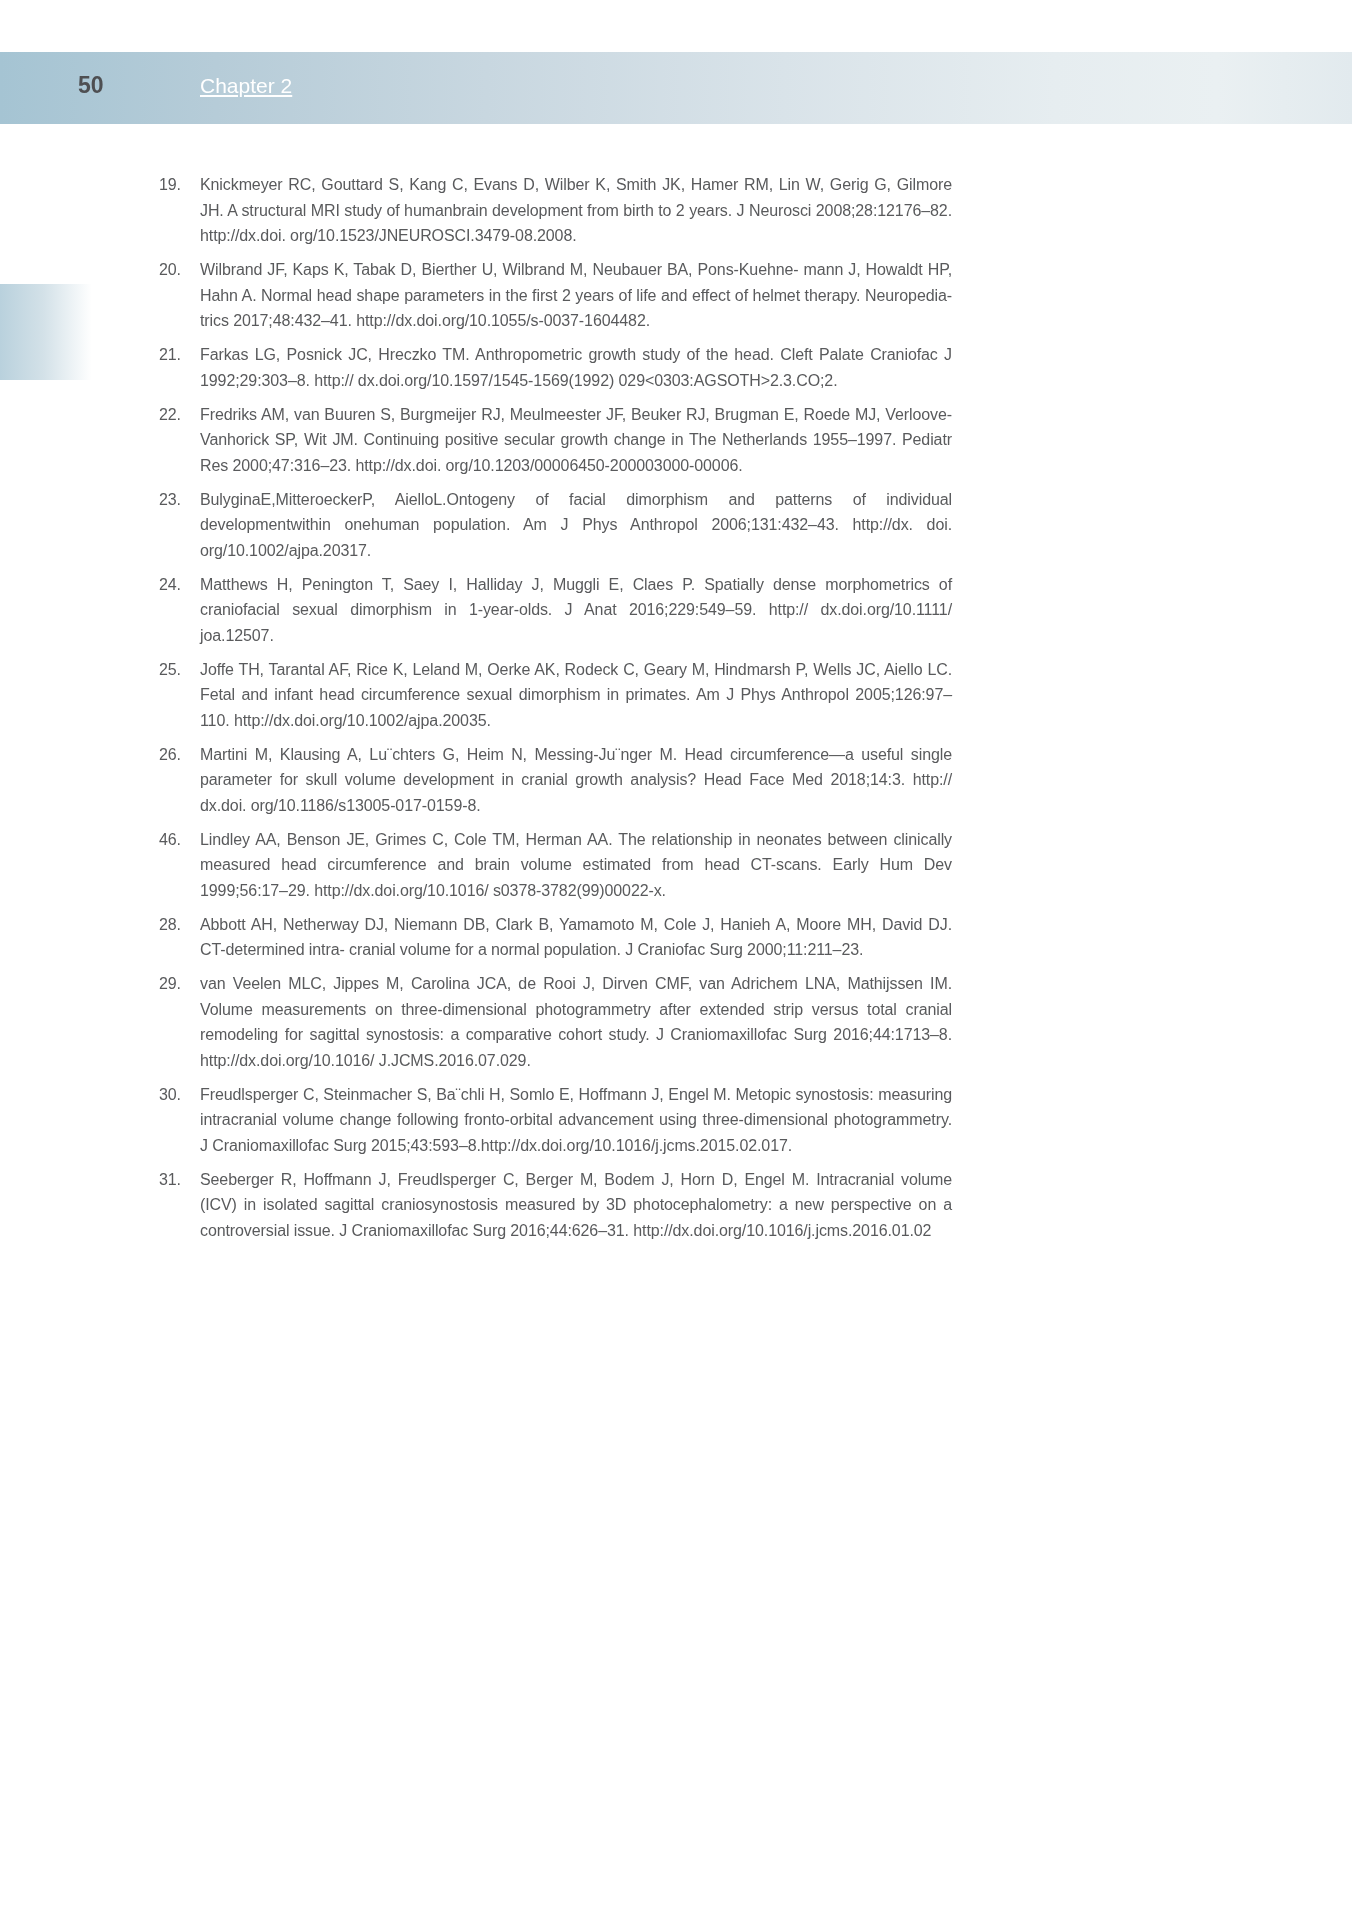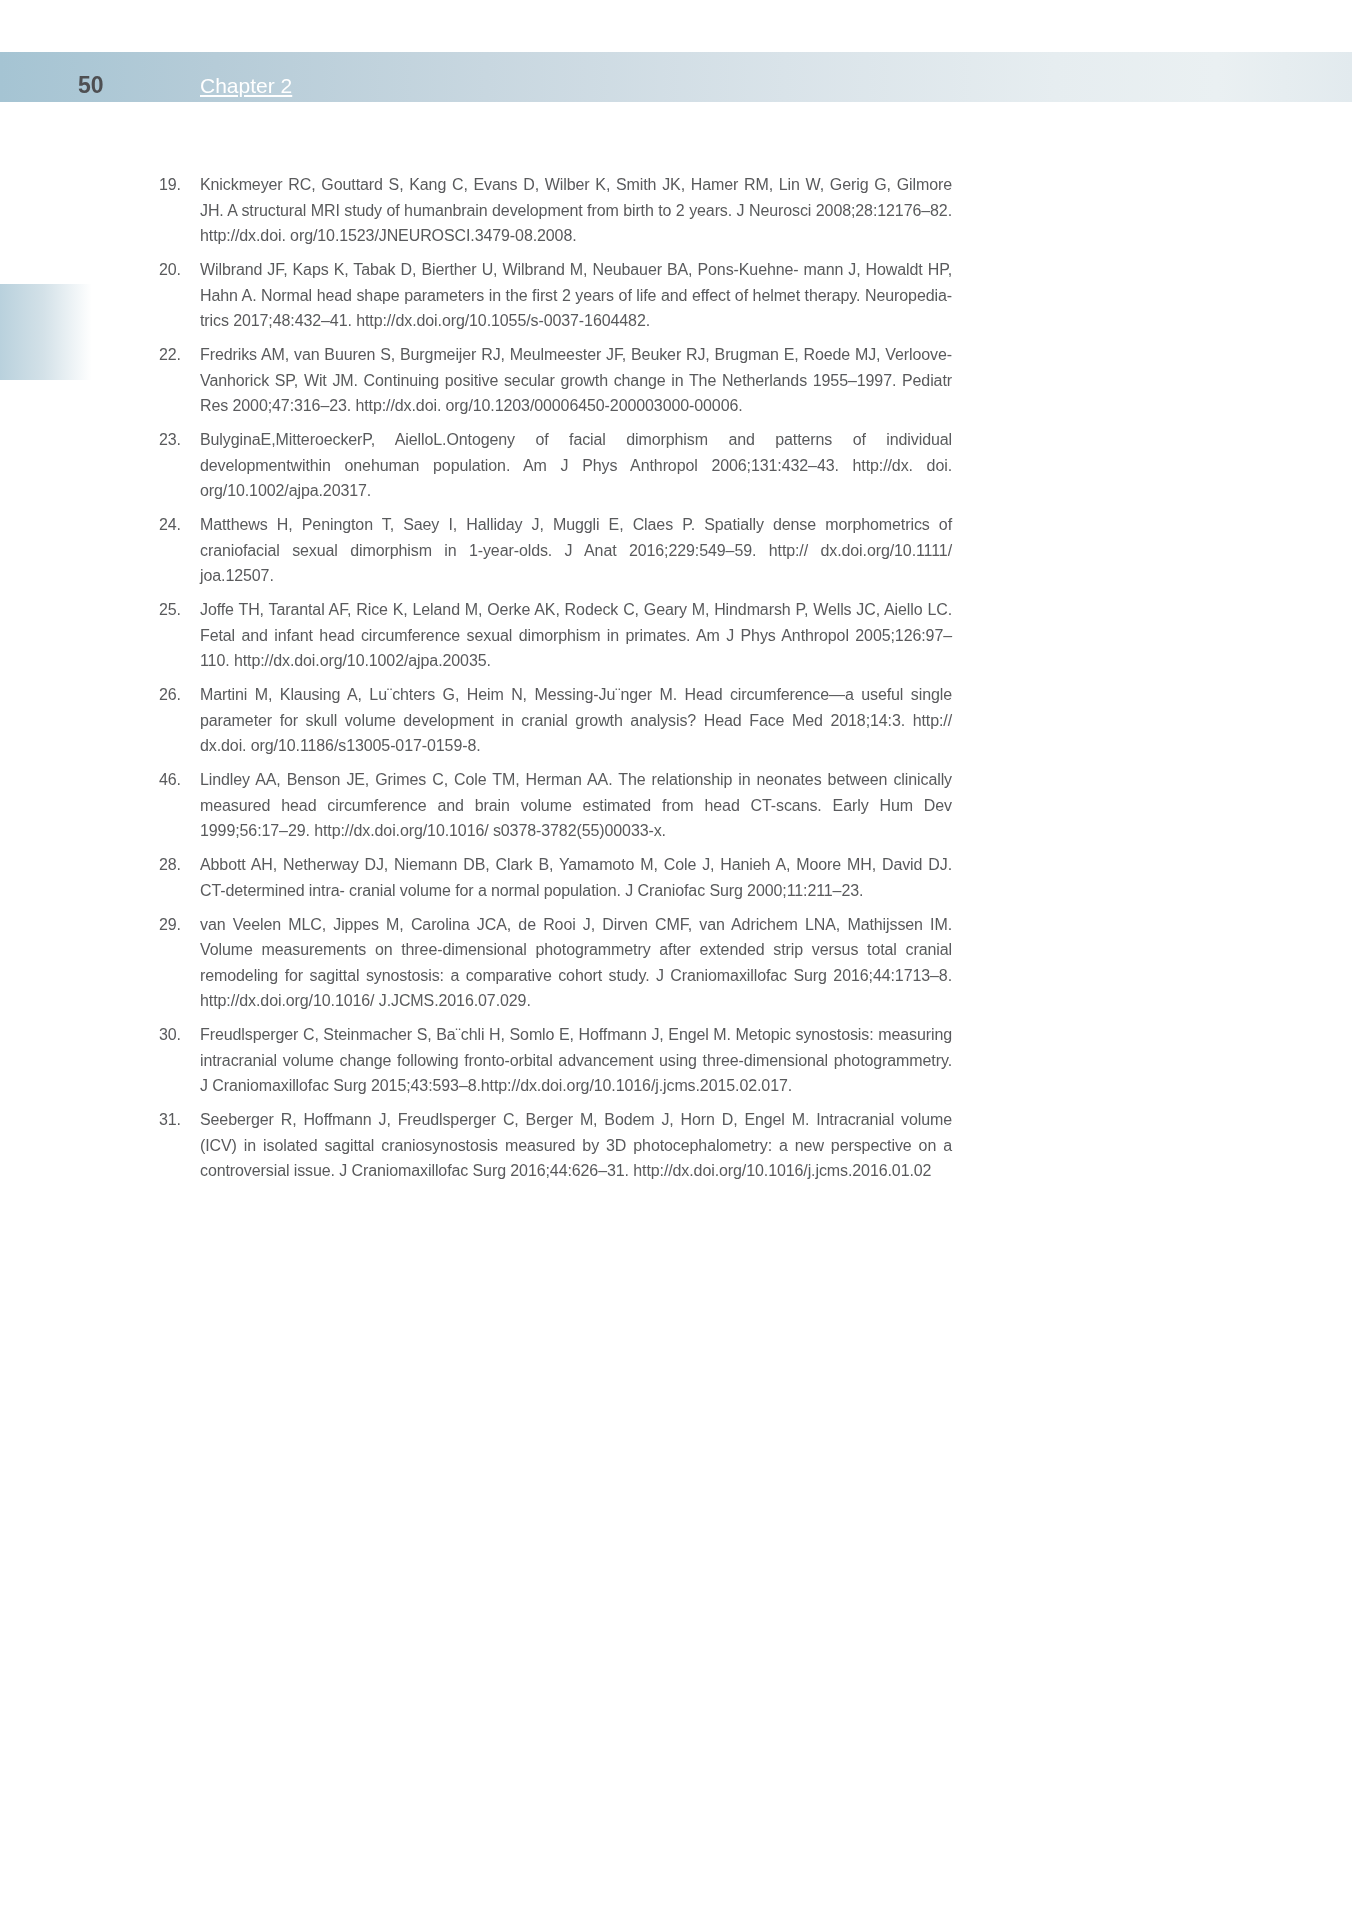--- a/index.html
+++ b/index.html
@@ -15,21 +15,21 @@
     overflow: hidden;
     font-family: "Liberation Sans", sans-serif;
   }
 
   
   .header-band {
     position: absolute;
     top: 52px;
     left: 0;
     width: 1352px;
-    height: 50px;
+    height: 72px;
     background: linear-gradient(to right,
       #a5c4d3 0%,
       #b6ccd8 16%,
       #c8d7e0 36%,
       #d9e3e9 58%,
       #e6edf0 78%,
       #eaf0f2 90%,
       #e2eaee 100%);
   }
   .page-num {
@@ -108,20 +108,24 @@
   <div class="ref">
     <span class="ref-num">19.</span>
     <span class="ref-text">Knickmeyer RC, Gouttard S, Kang C, Evans D, Wilber K, Smith JK, Hamer RM, Lin W, Gerig G, Gilmore JH. A structural MRI study of humanbrain development from birth to 2 years. J Neurosci 2008;28:12176–82. http://dx.doi. org/10.1523/JNEUROSCI.3479-08.2008.</span>
   </div>
 
   <div class="ref">
     <span class="ref-num">20.</span>
     <span class="ref-text">Wilbrand JF, Kaps K, Tabak D, Bierther U, Wilbrand M, Neubauer BA, Pons-Kuehne- mann J, Howaldt HP, Hahn A. Normal head shape parameters in the first 2 years of life and effect of helmet therapy. Neuropedia- trics 2017;48:432–41. http://dx.doi.org/10.1055/s-0037-1604482.</span>
   </div>
 
+  <div class="ref">
+    <span class="ref-num">21.</span>
+    <span class="ref-text">Farkas LG, Posnick JC, Hreczko TM. Anthropometric growth study of the head. Cleft Palate Craniofac J 1992;29:303–8. http:// dx.doi.org/10.1597/1545-1569(1992) 029&lt;0303:AGSOTH&gt;2.3.CO;2.</span>
+  </div>
 
   <div class="ref">
     <span class="ref-num">22.</span>
     <span class="ref-text">Fredriks AM, van Buuren S, Burgmeijer RJ, Meulmeester JF, Beuker RJ, Brugman E, Roede MJ, Verloove-Vanhorick SP, Wit JM. Continuing positive secular growth change in The Netherlands 1955–1997. Pediatr Res 2000;47:316–23. http://dx.doi. org/10.1203/00006450-200003000-00006.</span>
   </div>
 
   <div class="ref">
     <span class="ref-num">23.</span>
     <span class="ref-text">BulyginaE,MitteroeckerP, AielloL.Ontogeny of facial dimorphism and patterns of individual developmentwithin onehuman population. Am J Phys Anthropol 2006;131:432–43. http://dx. doi. org/10.1002/ajpa.20317.</span>
   </div>
@@ -136,21 +140,21 @@
     <span class="ref-text">Joffe TH, Tarantal AF, Rice K, Leland M, Oerke AK, Rodeck C, Geary M, Hindmarsh P, Wells JC, Aiello LC. Fetal and infant head circumference sexual dimorphism in primates. Am J Phys Anthropol 2005;126:97–110. http://dx.doi.org/10.1002/ajpa.20035.</span>
   </div>
 
   <div class="ref">
     <span class="ref-num">26.</span>
     <span class="ref-text">Martini M, Klausing A, Lu¨chters G, Heim N, Messing-Ju¨nger M. Head circumference—a useful single parameter for skull volume development in cranial growth analysis? Head Face Med 2018;14:3. http:// dx.doi. org/10.1186/s13005-017-0159-8.</span>
   </div>
 
   <div class="ref">
     <span class="ref-num">46.</span>
-    <span class="ref-text">Lindley AA, Benson JE, Grimes C, Cole TM, Herman AA. The relationship in neonates between clinically measured head circumference and brain volume estimated from head CT-scans. Early Hum Dev 1999;56:17–29. http://dx.doi.org/10.1016/ s0378-3782(55)00033-x.</span>
+    <span class="ref-text">Lindley AA, Benson JE, Grimes C, Cole TM, Herman AA. The relationship in neonates between clinically measured head circumference and brain volume estimated from head CT-scans. Early Hum Dev 1999;56:17–29. http://dx.doi.org/10.1016/ s0378-3782(99)00022-x.</span>
   </div>
 
   <div class="ref">
     <span class="ref-num">28.</span>
     <span class="ref-text">Abbott AH, Netherway DJ, Niemann DB, Clark B, Yamamoto M, Cole J, Hanieh A, Moore MH, David DJ. CT-determined intra- cranial volume for a normal population. J Craniofac Surg 2000;11:211–23.</span>
   </div>
 
   <div class="ref">
     <span class="ref-num">29.</span>
     <span class="ref-text">van Veelen MLC, Jippes M, Carolina JCA, de Rooi J, Dirven CMF, van Adrichem LNA, Mathijssen IM. Volume measurements on three-dimensional photogrammetry after extended strip versus total cranial remodeling for sagittal synostosis: a comparative cohort study. J Craniomaxillofac Surg 2016;44:1713–8. http://dx.doi.org/10.1016/ J.JCMS.2016.07.029.</span>

